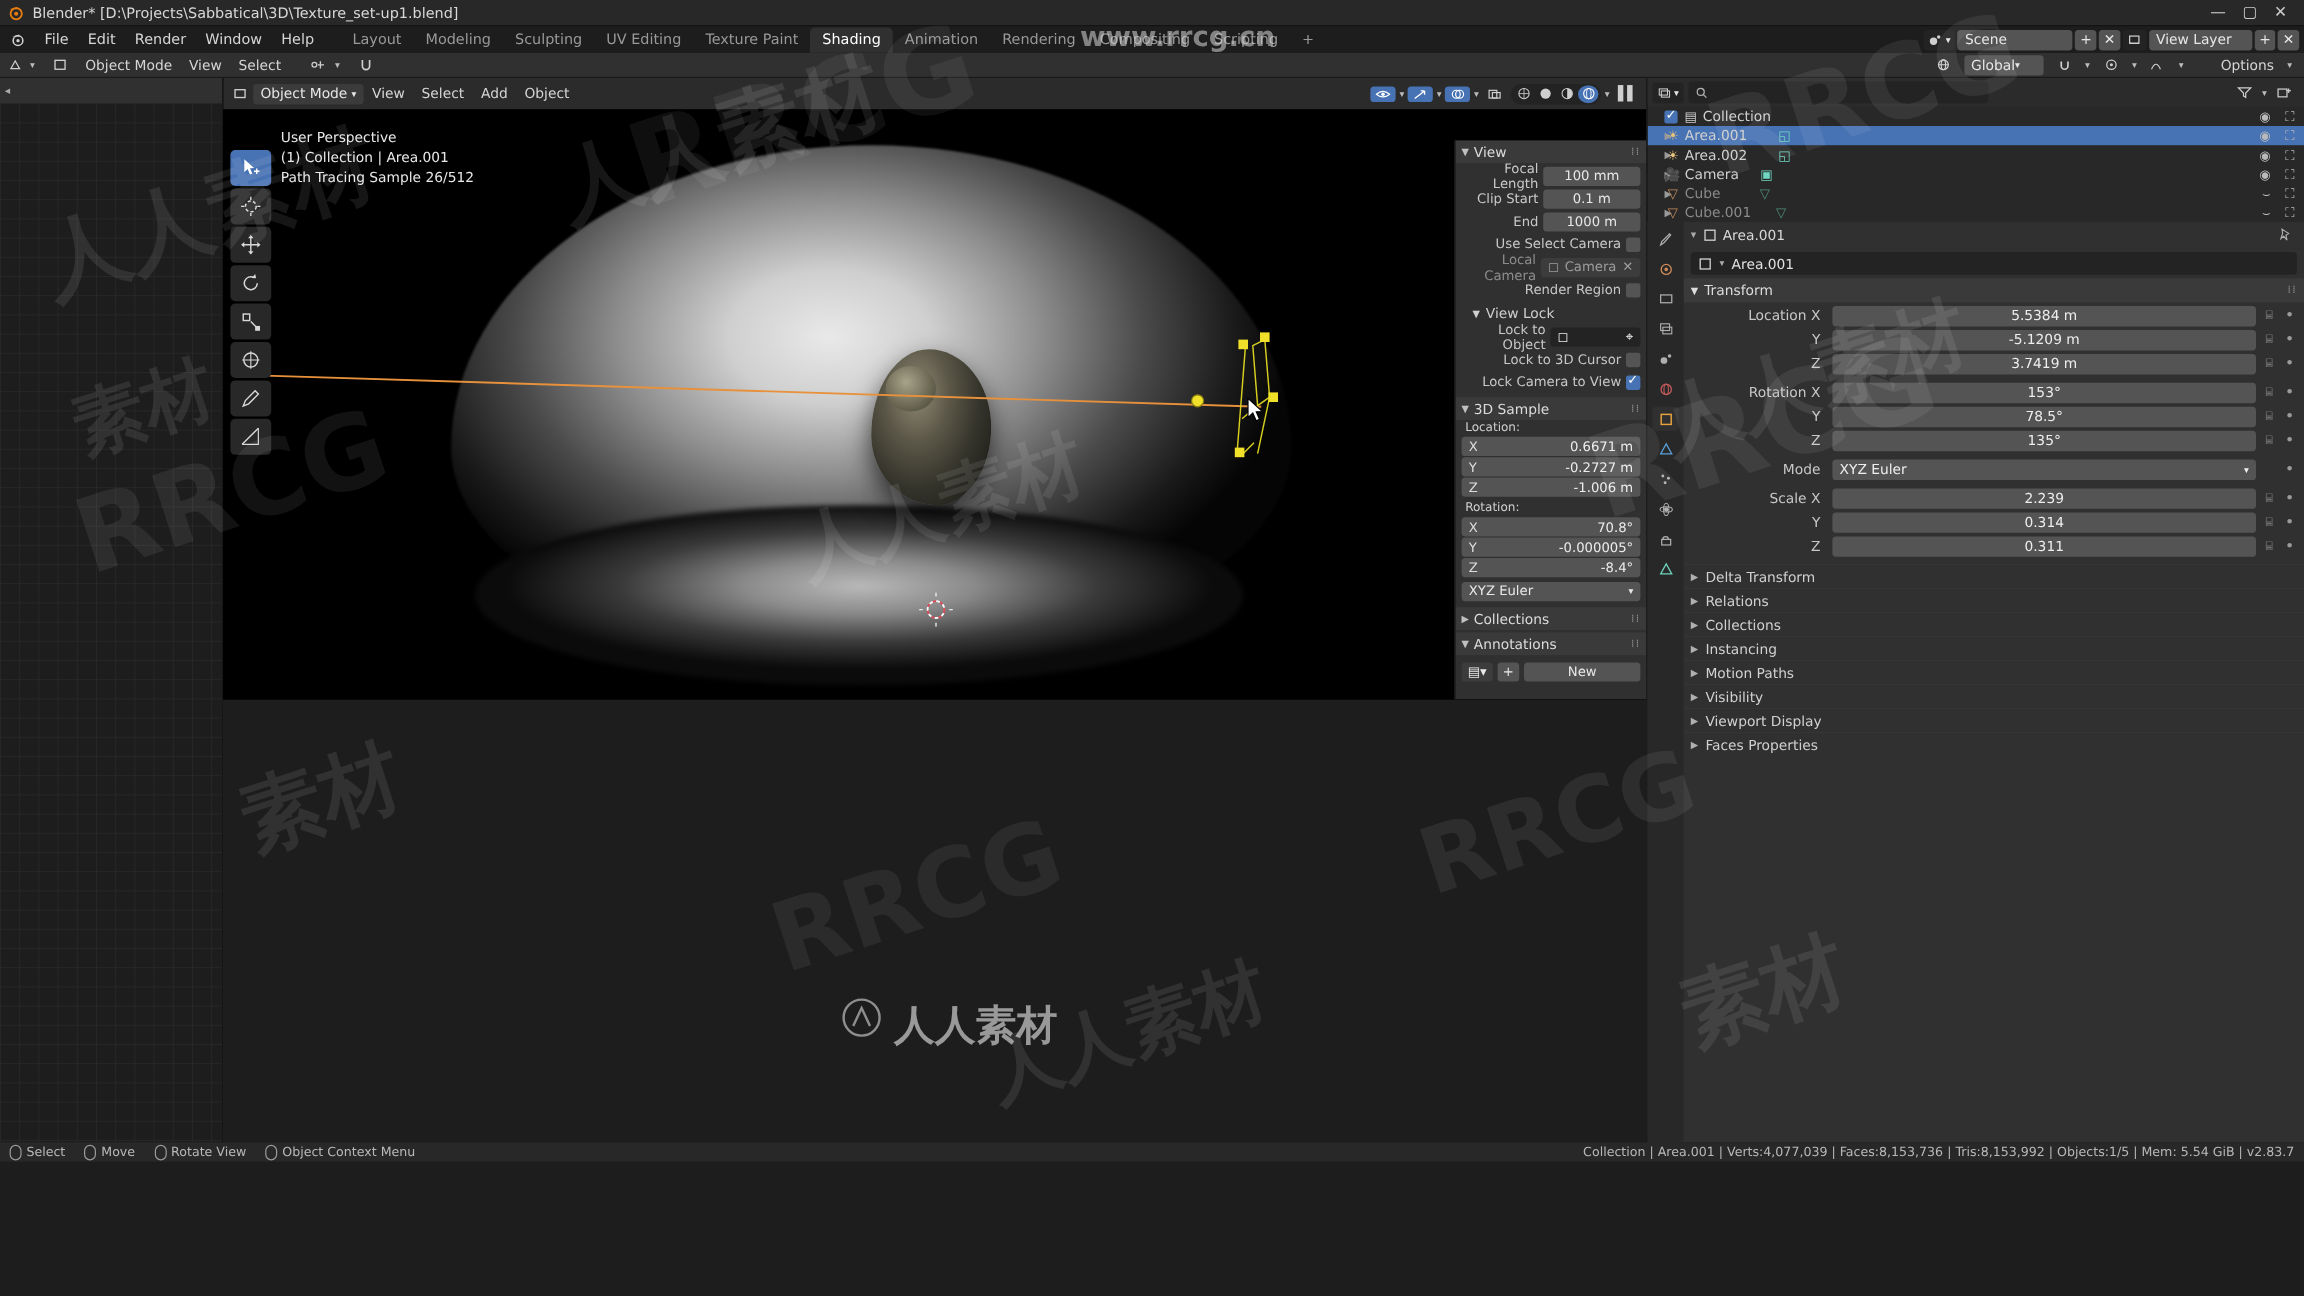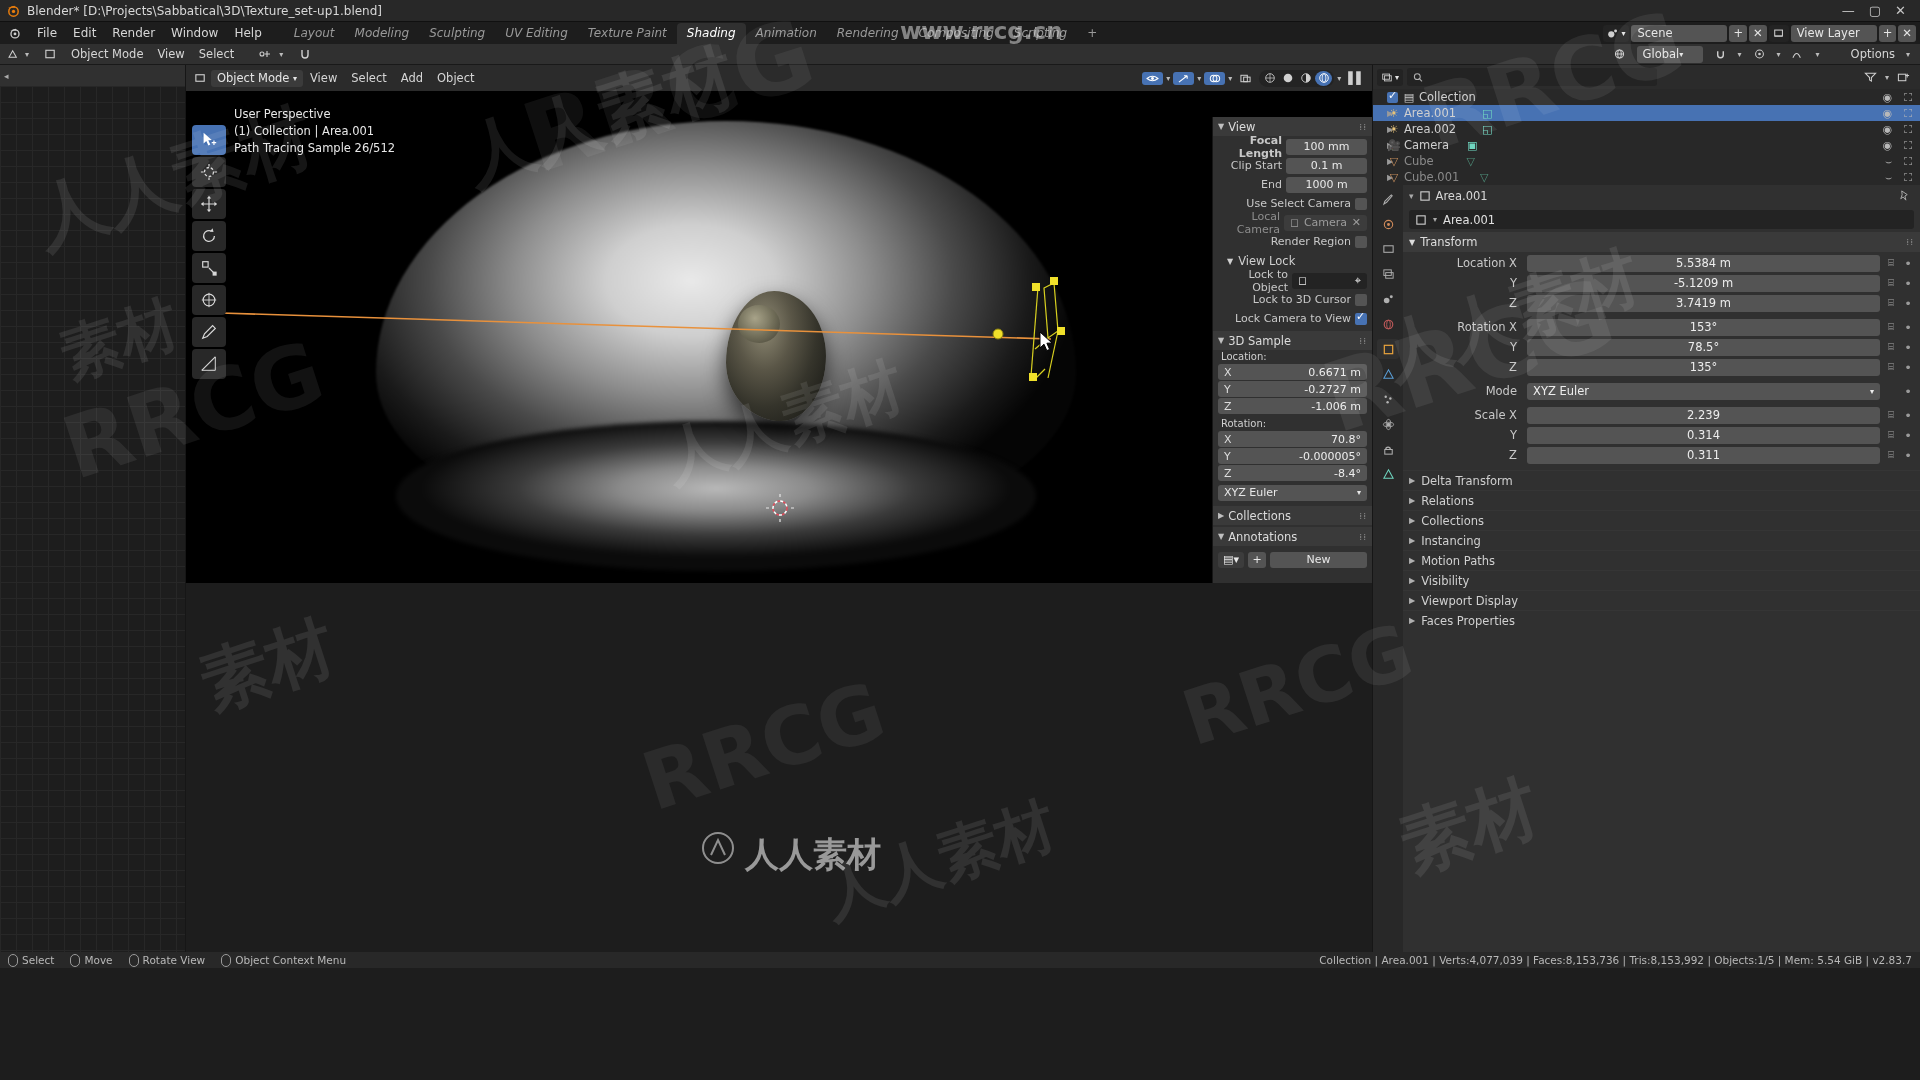--- a/index.html
+++ b/index.html
@@ -13,21 +13,21 @@
 
   
   #titlebar{ height:22px; background:#282828; display:flex; align-items:center;
      padding:0 6px; border-bottom:1px solid #101010; }
   #titlebar .ttl{ font-size:12px; color:#d8d8d8; margin-left:6px; }
   #winbtns{ margin-left:auto; display:flex; gap:14px; padding-right:8px; color:#c8c8c8; font-size:13px;}
 
   
   #topbar{ height:22px; background:#1d1d1d; display:flex; align-items:center; position:relative;}
   #topbar .mitem{ padding:2px 8px; font-size:12px; color:#d6d6d6; border-radius:3px;}
-  #wstabs{ display:flex; align-items:flex-end; height:22px; margin-left:14px;font-style:italic;}
+  #wstabs{ display:flex; align-items:flex-end; height:22px; margin-left:14px;}
   .wstab{ padding:3px 10px 4px 10px; font-size:12px; color:#999; border-radius:4px 4px 0 0;}
   .wstab.active{ background:#303030; color:#ffffff; }
   #tb-right{ margin-left:auto; display:flex; align-items:center; gap:2px; padding-right:4px; }
   .fieldbox{ background:#545454; border-radius:3px; height:17px; display:flex; align-items:center;
      padding:0 6px; font-size:11.5px; color:#e6e6e6; }
   .darkbox{ background:#232323; }
 
   
   #toolhdr{ height:21px; background:#303030; display:flex; align-items:center; padding:0 4px;
      border-bottom:1px solid #191919;}
@@ -516,21 +516,21 @@
           </div>
         </div>
 
         <div id="npanel">
           <div class="sect">
             <span class="tri">▼</span>
             <span>View</span>
             <span class="dots">⁞⁞</span>
           </div>
           <div class="prow">
-            <span class="plabel" style="width:64px;font-weight:bold;">Focal Length</span>
+            <span class="plabel" style="width:64px;">Focal Length</span>
             <span class="pval">100 mm</span>
           </div>
           <div class="prow">
             <span class="plabel" style="width:64px;">Clip Start</span>
             <span class="pval">0.1 m</span>
           </div>
           <div class="prow">
             <span class="plabel" style="width:64px;">End</span>
             <span class="pval">1000 m</span>
           </div>

